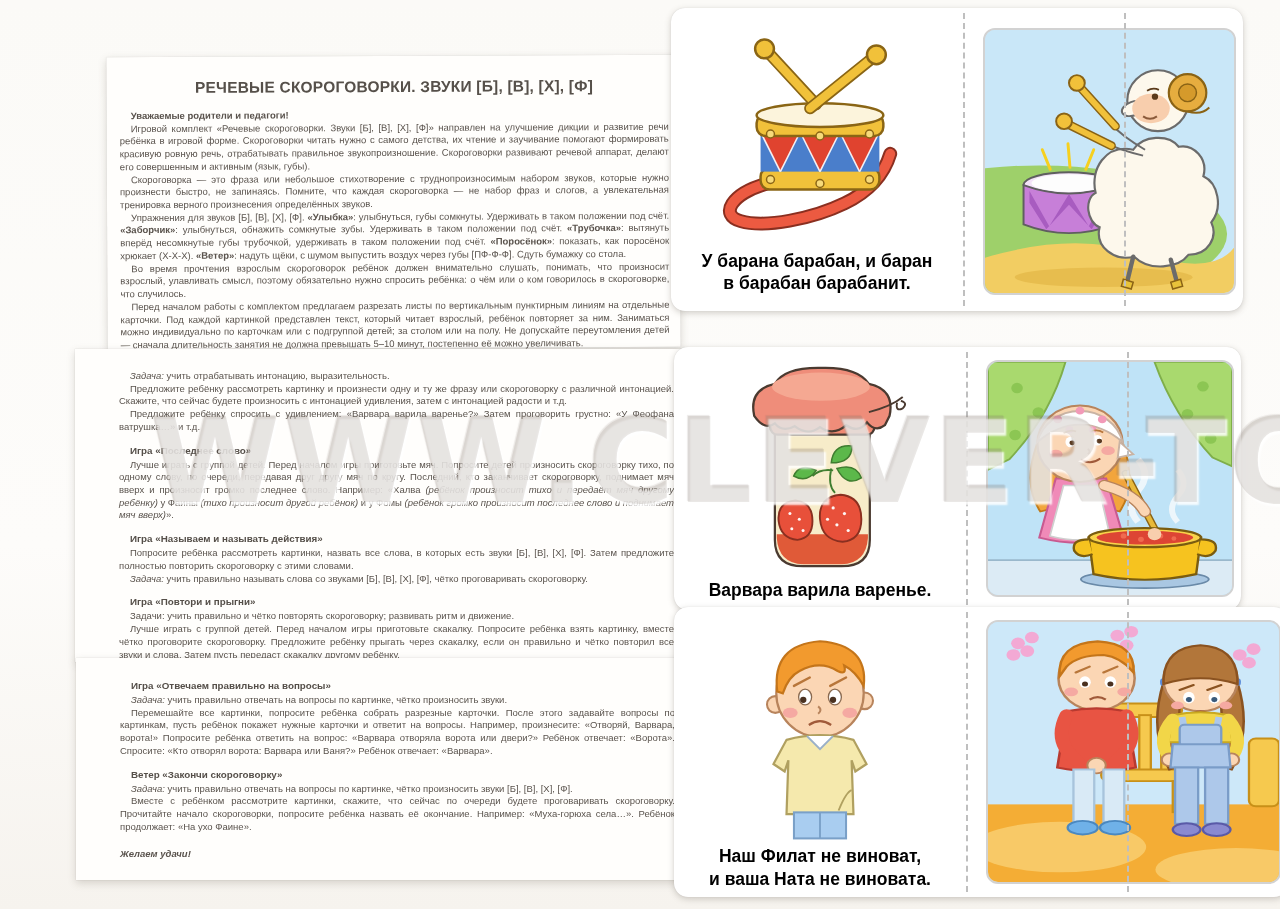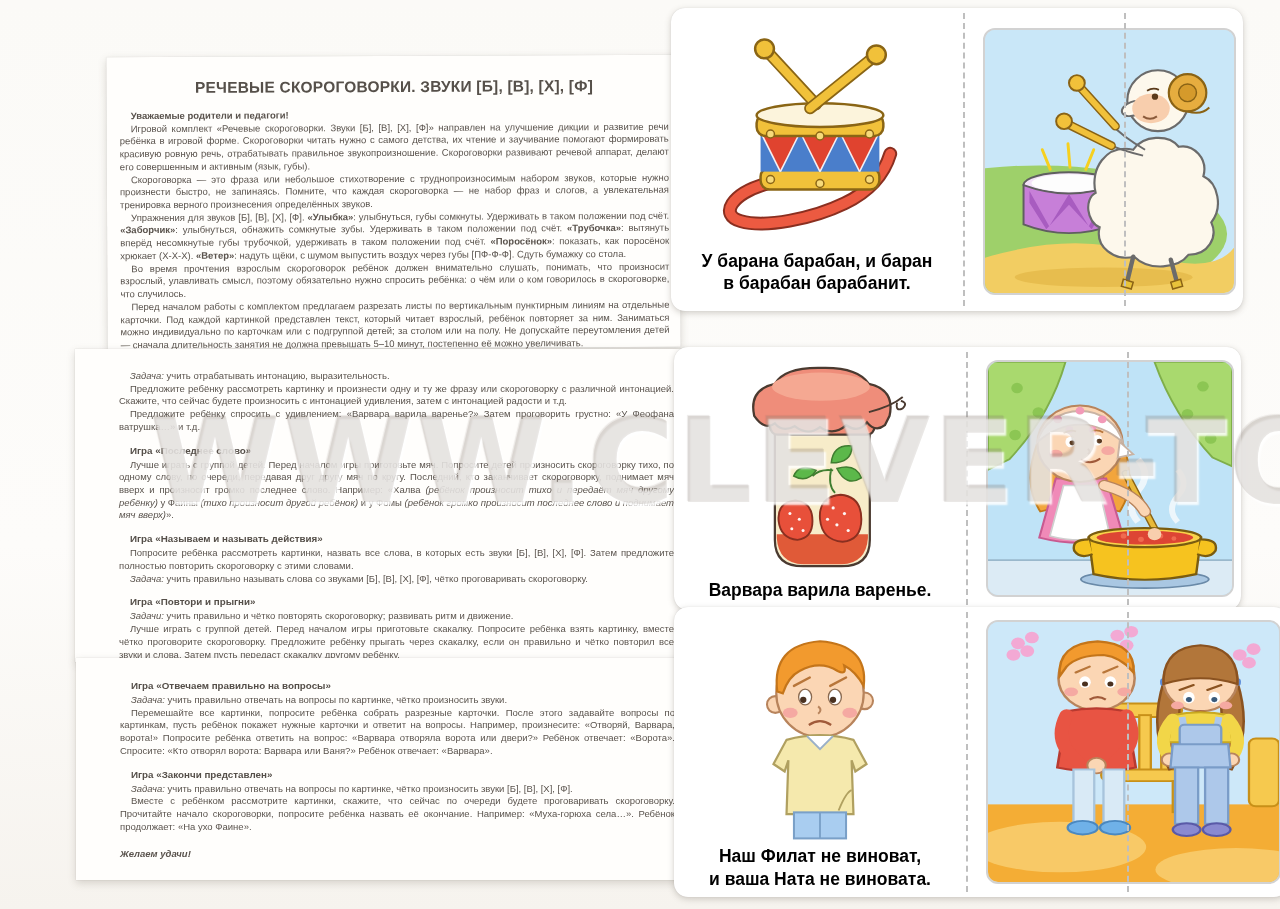--- a/index.html
+++ b/index.html
@@ -82,33 +82,33 @@
     <h2>Игра «Последнее слово»</h2>
     <p>Лучше играть с группой детей. Перед началом игры приготовьте мяч. Попросите детей произносить скороговорку тихо, по одному слову, по очереди, передавая друг другу мяч по кругу. Последний, кто заканчивает скороговорку, поднимает мяч вверх и произносит громко последнее слово. Например: «Халва <span style="font-style: italic;">(ребёнок произносит тихо и передаёт мяч другому ребёнку)</span> у Фаины <span style="font-style: italic;">(тихо произносит другой ребёнок)</span> и у Фомы <span style="font-style: italic;">(ребёнок громко произносит последнее слово и поднимает мяч вверх)</span>».</p>
   </div>
   <div class="game">
     <h2>Игра «Называем и называть действия»</h2>
     <p>Попросите ребёнка рассмотреть картинки, назвать все слова, в которых есть звуки [Б], [В], [Х], [Ф]. Затем предложите полностью повторить скороговорку с этими словами.</p>
     <p><span style="font-style: italic;">Задача:</span> учить правильно называть слова со звуками [Б], [В], [Х], [Ф], чётко проговаривать скороговорку.</p>
   </div>
   <div class="game">
     <h2>Игра «Повтори и прыгни»</h2>
-    <p><span style="font-style: italic;">Задачи:</span> учить правильно и чётко повторять скороговорку; развивать ритм и движение.</p>
+    <p><span style="">Задачи:</span> учить правильно и чётко повторять скороговорку; развивать ритм и движение.</p>
     <p>Лучше играть с группой детей. Перед началом игры приготовьте скакалку. Попросите ребёнка взять картинку, вместе чётко проговорите скороговорку. Предложите ребёнку прыгать через скакалку, если он правильно и чётко повторил все звуки и слова. Затем пусть передаст скакалку другому ребёнку.</p>
   </div>
 </div>
 
 <div class="sheet sheet3">
   <div class="game">
     <h2>Игра «Отвечаем правильно на вопросы»</h2>
     <p><span style="font-style: italic;">Задача:</span> учить правильно отвечать на вопросы по картинке, чётко произносить звуки.</p>
     <p>Перемешайте все картинки, попросите ребёнка собрать разрезные карточки. После этого задавайте вопросы по картинкам, пусть ребёнок покажет нужные карточки и ответит на вопросы. Например, произнесите: «Отворяй, Варвара, ворота!» Попросите ребёнка ответить на вопрос: «Варвара отворяла ворота или двери?» Ребёнок отвечает: «Ворота». Спросите: «Кто отворял ворота: Варвара или Ваня?» Ребёнок отвечает: «Варвара».</p>
   </div>
   <div class="game">
-    <h2>Игра «Закончи представлен»</h2>
+    <h2>Ветер «Закончи скороговорку»</h2>
     <p><span style="font-style: italic;">Задача:</span> учить правильно отвечать на вопросы по картинке, чётко произносить звуки [Б], [В], [Х], [Ф].</p>
     <p>Вместе с ребёнком рассмотрите картинки, скажите, что сейчас по очереди будете проговаривать скороговорку. Прочитайте начало скороговорки, попросите ребёнка назвать её окончание. Например: «Муха-горюха села…». Ребёнок продолжает: «На ухо Фаине».</p>
   </div>
   <p class="farewell">Желаем удачи!</p>
 </div>
 
 <div class="card card1">
   <div class="card-left">
     <div class="illus">
       <svg viewBox="0 0 210 200" width="214" height="198">

